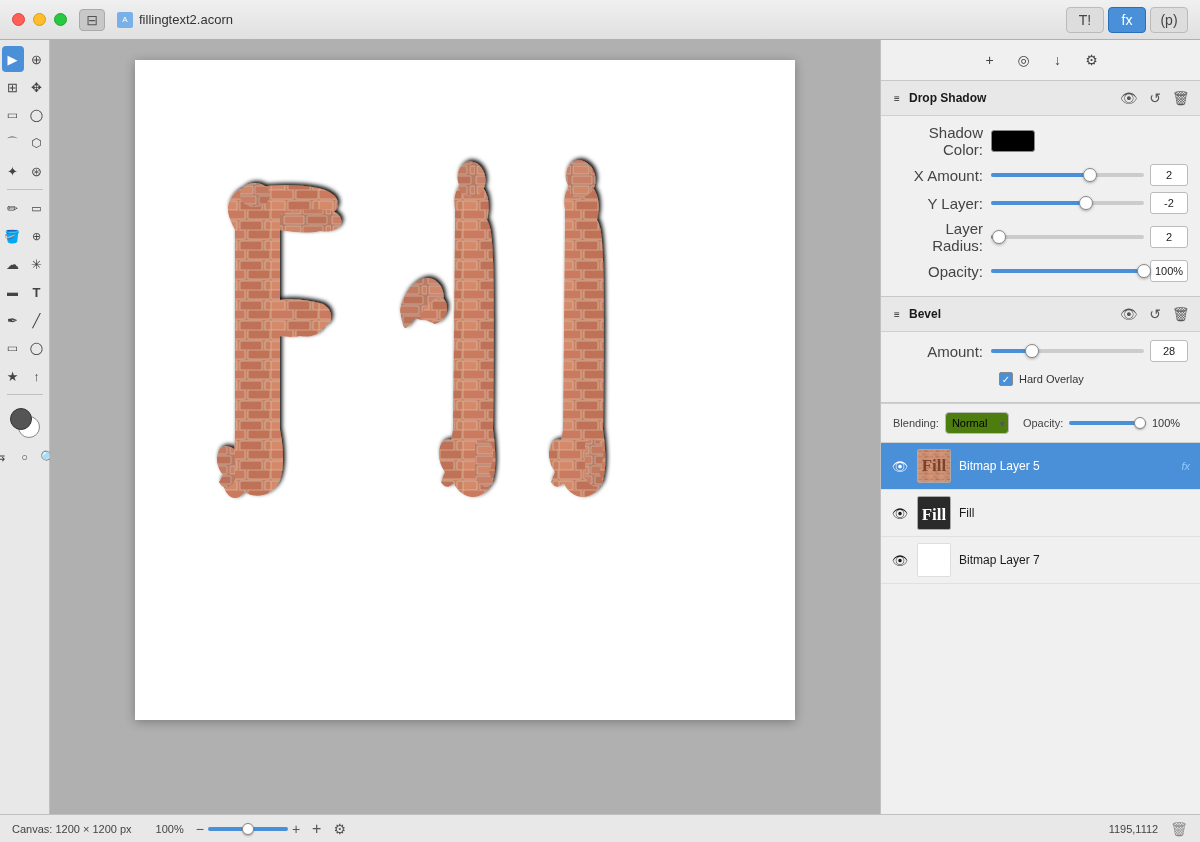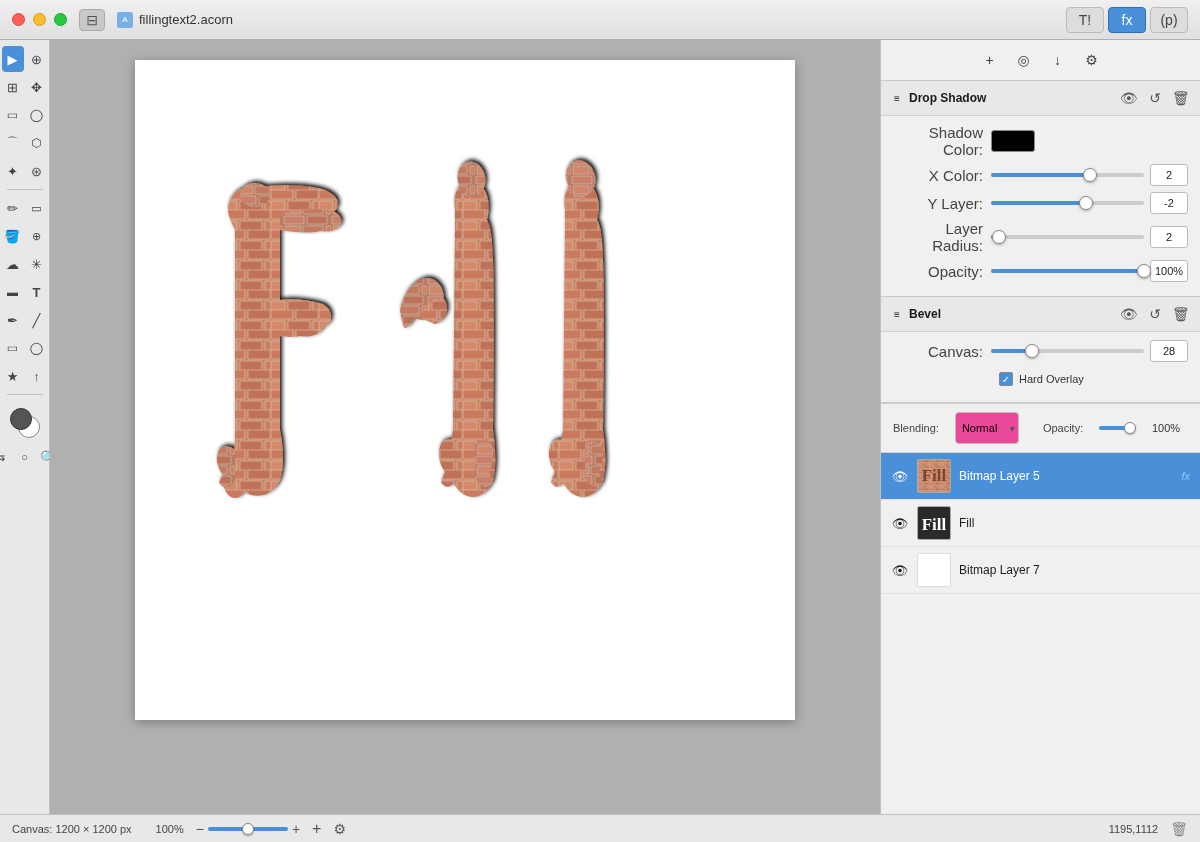--- a/index.html
+++ b/index.html
@@ -331,35 +331,35 @@
     }
     .checkbox-label {
       font-size: 11px;
       color: #333;
     }
 
     
     .blending-row {
       display: flex;
       align-items: center;
-      gap: 16px;
+      gap: 6px;
       padding: 8px 12px;
       border-top: 1px solid #d0d0d0;
       border-bottom: 1px solid #d0d0d0;
       background: #f0f0f0;
     }
     .blending-label {
       font-size: 11px;
       color: #444;
     }
     .blending-select {
-      height: 32px;
+      height: 22px;
       border: 1px solid #bbb;
       border-radius: 4px;
-      background: #ec4899;
+      background: #4d7c0f;
       padding: 0 18px 0 6px;
       font-size: 11px;
       cursor: pointer;
       appearance: none;
       position: relative;
     }
     .blending-select-wrapper {
       position: relative;
       display: inline-block;
     }
@@ -686,21 +686,21 @@
       <div class="effect-body">
 
         <div class="effect-row">
           <span class="effect-label">Shadow Color:</span>
           <div class="effect-control">
             <div class="panel-color-swatch" style="background:#000000;"></div>
           </div>
         </div>
 
         <div class="effect-row">
-          <span class="effect-label">X Color:</span>
+          <span class="effect-label">X Amount:</span>
           <div class="effect-control">
             <div class="slider-track" style="flex:1; position:relative; background:#ccc; border-radius:2px; height:4px;">
               <div class="slider-track-blue" style="width:65%;"></div>
               <div class="slider-thumb" style="left:65%;"></div>
             </div>
             <div class="slider-value">2</div>
           </div>
         </div>
 
         <div class="effect-row">
@@ -745,21 +745,21 @@
         <div class="effect-header-actions">
           <div class="effect-action-btn">👁</div>
           <div class="effect-action-btn">↺</div>
           <div class="effect-action-btn">🗑</div>
         </div>
       </div>
       <div class="effect-body">
 
 
         <div class="effect-row">
-          <span class="effect-label">Canvas:</span>
+          <span class="effect-label">Amount:</span>
           <div class="effect-control">
             <div class="slider-track" style="flex:1; position:relative; background:#ccc; border-radius:2px; height:4px;">
               <div style="position:absolute; width:27%; height:4px; background:#4a90d9; border-radius:2px; top:0; left:0;"></div>
               <div class="slider-thumb" style="left:27%;"></div>
             </div>
             <div class="slider-value">28</div>
           </div>
         </div>
 
         <div class="checkbox-row">

